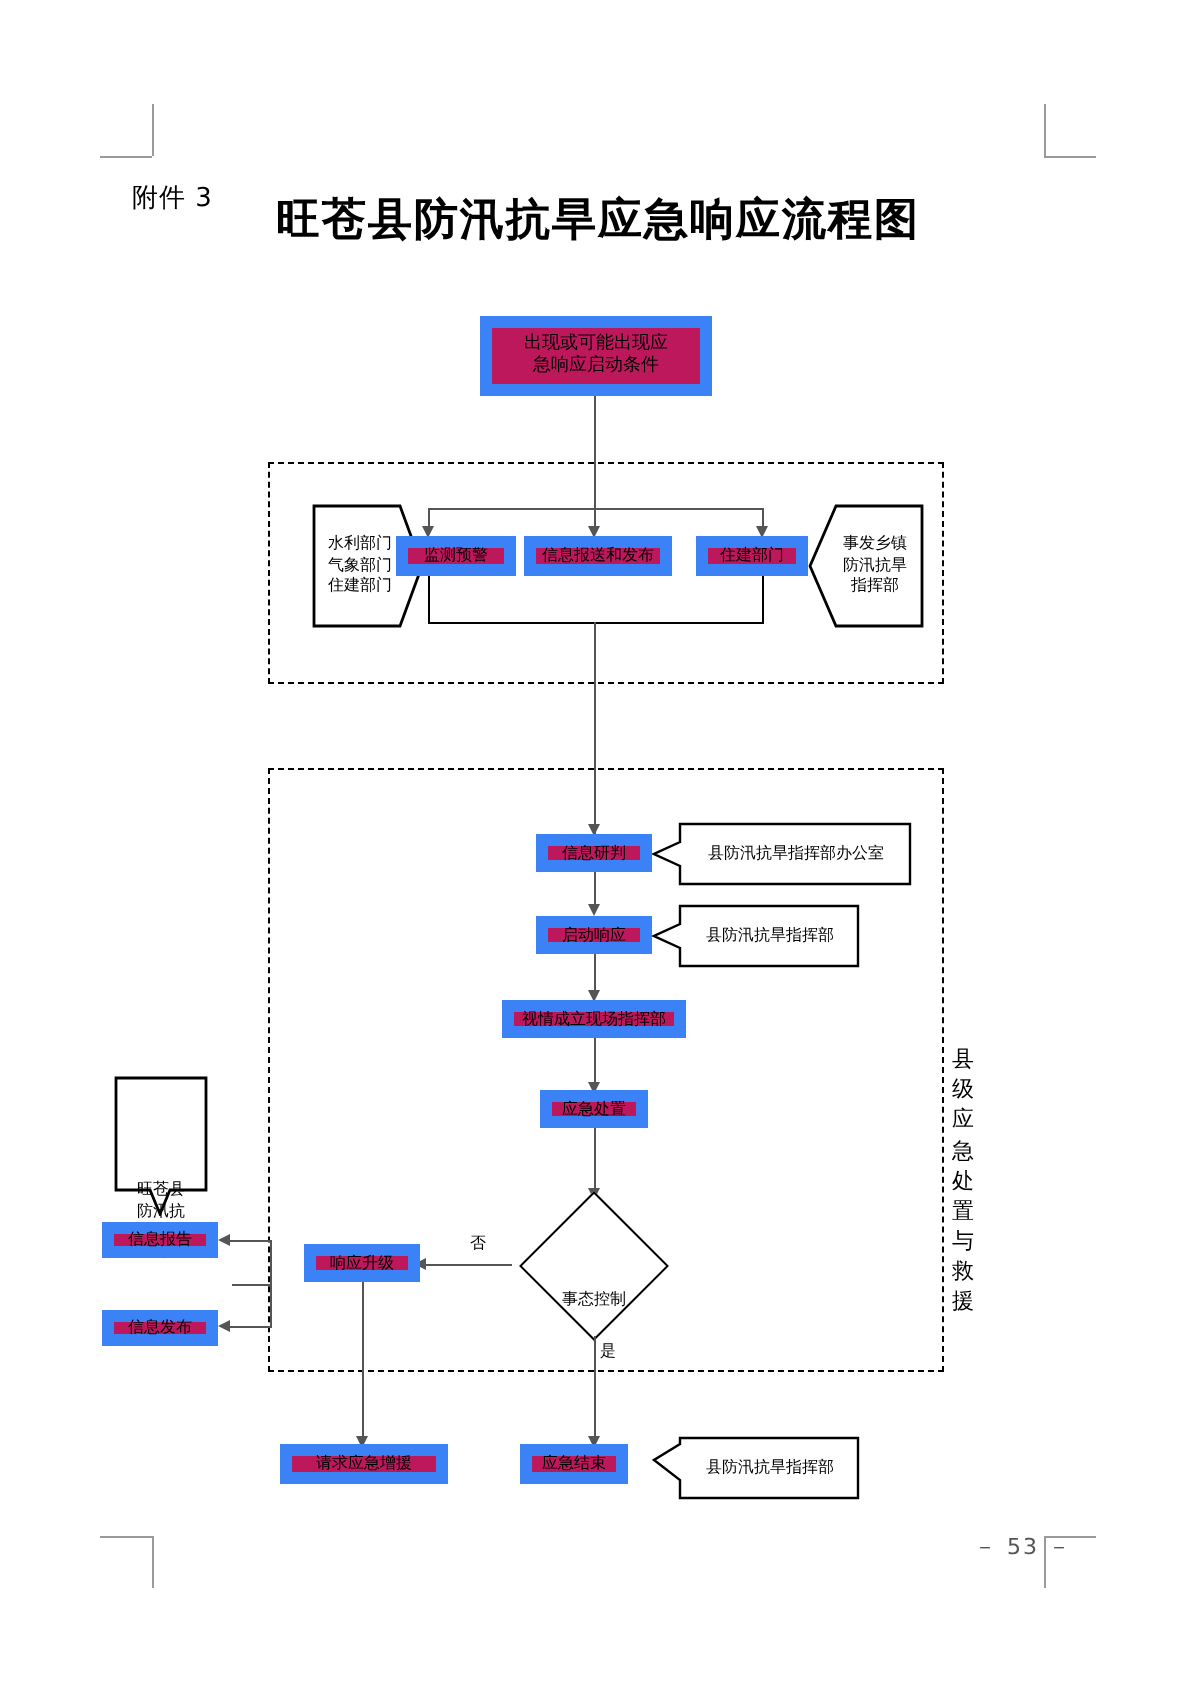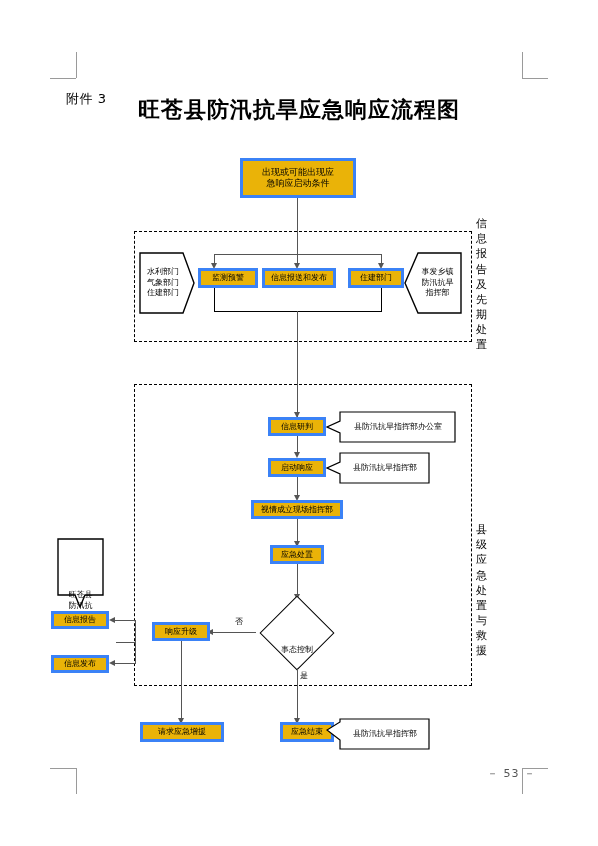--- a/index.html
+++ b/index.html
@@ -28,22 +28,22 @@
     position:absolute;left:0;top:95px;width:598px;
     text-align:center;
     font-family:Liberation Mono, monospace;
     font-weight:bold;font-size:22px;letter-spacing:1px;
     white-space:nowrap;
   }
 
   
   .box{
     position:absolute;
-    border:3px solid #3b82f6;
-    background:#eab308;
+    border:6px solid #3b82f6;
+    background:#be185d;
     display:flex;align-items:center;justify-content:center;
     text-align:center;
     font-size:8px;line-height:1.25;
     box-sizing:border-box;
     padding:1px 2px;
     white-space:pre-line;
   }
   .box.t10{font-size:9px;}
 
   
@@ -131,31 +131,30 @@
 
   <div class="attach-label">附件 3</div>
   <div class="doc-title">旺苍县防汛抗旱应急响应流程图</div>
 
   <div class="box t10" style="left:240px;top:158px;width:116px;height:40px;">出现或可能出现应
 急响应启动条件</div>
 
   <div class="ln v" style="left:297px;top:198px;height:56px;"></div>
 
   <div class="group" style="left:134px;top:231px;width:338px;height:111px;"></div>
-  <div class="vlabel" style="left:474px;top:216px;height:142px;">信息报告及先期处置</div>
 
   <div class="ln h" style="left:214px;top:254px;width:167px;"></div>
   <div class="ln v" style="left:214px;top:254px;height:10px;"></div>
   <div class="ar down" style="left:210.5px;top:263px;"></div>
   <div class="ln v" style="left:297px;top:254px;height:10px;"></div>
   <div class="ar down" style="left:293.5px;top:263px;"></div>
   <div class="ln v" style="left:381px;top:254px;height:10px;"></div>
   <div class="ar down" style="left:377.5px;top:263px;"></div>
 
-  <div class="shape" style="left:139px;top:252px;width:56px;height:62px;">
+  <div class="shape" style="left:156px;top:252px;width:56px;height:62px;">
     <svg width="56" height="62" viewBox="0 0 56 62">
       <polygon points="1,1 44,1 55,31 44,61 1,61" fill="#ffffff" stroke="#000000" stroke-width="1.4"></polygon>
     </svg>
     <div class="txt" style="padding-right:8px;">水利部门
 气象部门
 住建部门</div>
   </div>
 
   <div class="box" style="left:198px;top:268px;width:60px;height:20px;text-align:right;">监测预警</div>
   <div class="box" style="left:262px;top:268px;width:74px;height:20px;">信息报送和发布</div>
@@ -247,21 +246,21 @@
 
   <div class="ln h" style="left:116px;top:642px;width:20px;"></div>
   <div class="ln v" style="left:135px;top:620px;height:44px;"></div>
   <div class="ln h" style="left:113px;top:620px;width:23px;"></div>
   <div class="ar left" style="left:109px;top:616.5px;"></div>
   <div class="ln h" style="left:113px;top:663px;width:23px;"></div>
   <div class="ar left" style="left:109px;top:659.5px;"></div>
 
   <div class="box" style="left:140px;top:722px;width:84px;height:20px;">请求应急增援</div>
 
-  <div class="box" style="left:280px;top:722px;width:54px;height:20px;">应急结束</div>
+  <div class="box" style="left:260px;top:722px;width:54px;height:20px;">应急结束</div>
 
   <div class="shape" style="left:326px;top:718px;width:104px;height:32px;">
     <svg width="104" height="32" viewBox="0 0 104 32">
       <polygon points="14,1 103,1 103,31 14,31 14,22 1,12 14,4" fill="#ffffff" stroke="#000000" stroke-width="1.2"></polygon>
     </svg>
     <div class="txt" style="padding-left:14px;">县防汛抗旱指挥部</div>
   </div>
 
   <div class="pagenum">－ 53 －</div>
 

